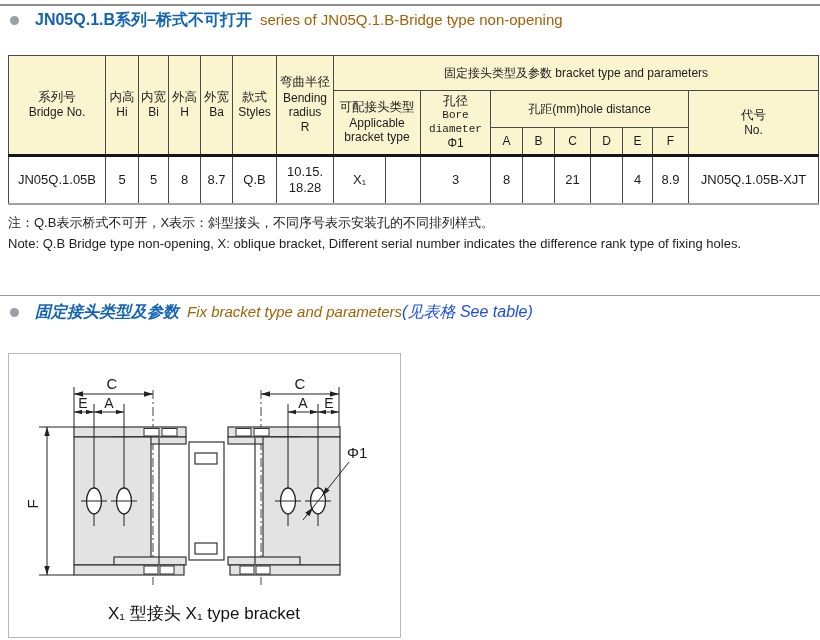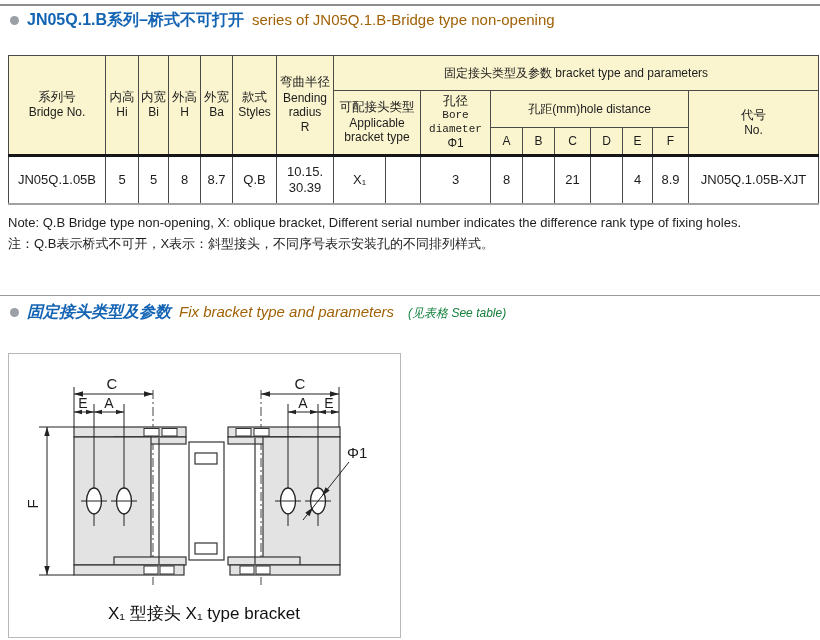--- a/index.html
+++ b/index.html
@@ -9,23 +9,23 @@
     position:relative; overflow:hidden;
   }
   .rule { position:absolute; left:0; width:820px; background:#8f8f8f; }
   #rule-top { top:4px; height:2px; }
   #rule-mid { top:295px; height:1px; background:#9a9a9a; }
 
   .sec-header { position:absolute; left:10px; display:flex; align-items:baseline; }
   #sec1-header { top:10px; }
   #sec2-header { top:302px;font-style:italic; }
   .bullet { width:9px; height:9px; border-radius:50%; background:#9aa0a6; align-self:center; margin-right:8px; flex:none; }
-  .title-zh { color:#1464b4; font-weight:bold; font-size:16px; white-space:nowrap; }
+  .title-zh { color:#1464b4; font-weight:bold; font-size:16px; white-space:nowrap;margin-left:8px; }
   .title-en { color:#a16207; font-size:15px; margin-left:8px; white-space:nowrap; }
-  .title-aside { color:#15803d; font-size:12px; margin-left:14px; white-space:nowrap; }
+  .title-aside { color:#1d4ed8; font-size:16px; white-space:nowrap; }
 
   table#spec {
     position:absolute; left:8px; top:55px; width:810px;
     border-collapse:collapse; table-layout:fixed;
     background:#faf4cf; border:1px solid #4a4a4a;
   }
   #spec td {
     border:1px solid #4a4a4a; text-align:center; vertical-align:middle;
     font-size:12px; color:#1c1c1c; line-height:1.22; padding:1px 2px; overflow:hidden;
   }
@@ -147,39 +147,39 @@
   </tr>
   <tr class="data" style="height:48px">
     <td>JN05Q.1.05B</td>
     <td>5</td>
     <td>5</td>
     <td>8</td>
     <td>8.7</td>
     <td>Q.B</td>
     <td>
       <div>10.15.</div>
-      <div>30.39</div>
+      <div>18.28</div>
     </td>
     <td>X₁</td>
     <td></td>
     <td>3</td>
     <td>8</td>
     <td></td>
     <td>21</td>
     <td></td>
     <td>4</td>
     <td>8.9</td>
     <td>JN05Q.1.05B-XJT</td>
   </tr>
 </tbody>
   </table>
 
 <div id="notes">
+  <div>注：Q.B表示桥式不可开，X表示：斜型接头，不同序号表示安装孔的不同排列样式。</div>
   <div>Note: Q.B Bridge type non-opening, X: oblique bracket, Different serial number indicates the difference rank type of fixing holes.</div>
-  <div>注：Q.B表示桥式不可开，X表示：斜型接头，不同序号表示安装孔的不同排列样式。</div>
 </div>
 
 <div class="rule" id="rule-mid"></div>
 
 <div class="sec-header" id="sec2-header">
   <span class="bullet"></span>
   <span class="title-zh">固定接头类型及参数</span>
   <span class="title-en">Fix bracket type and parameters</span>
   <span class="title-aside">(见表格 See table)</span>
 </div>

